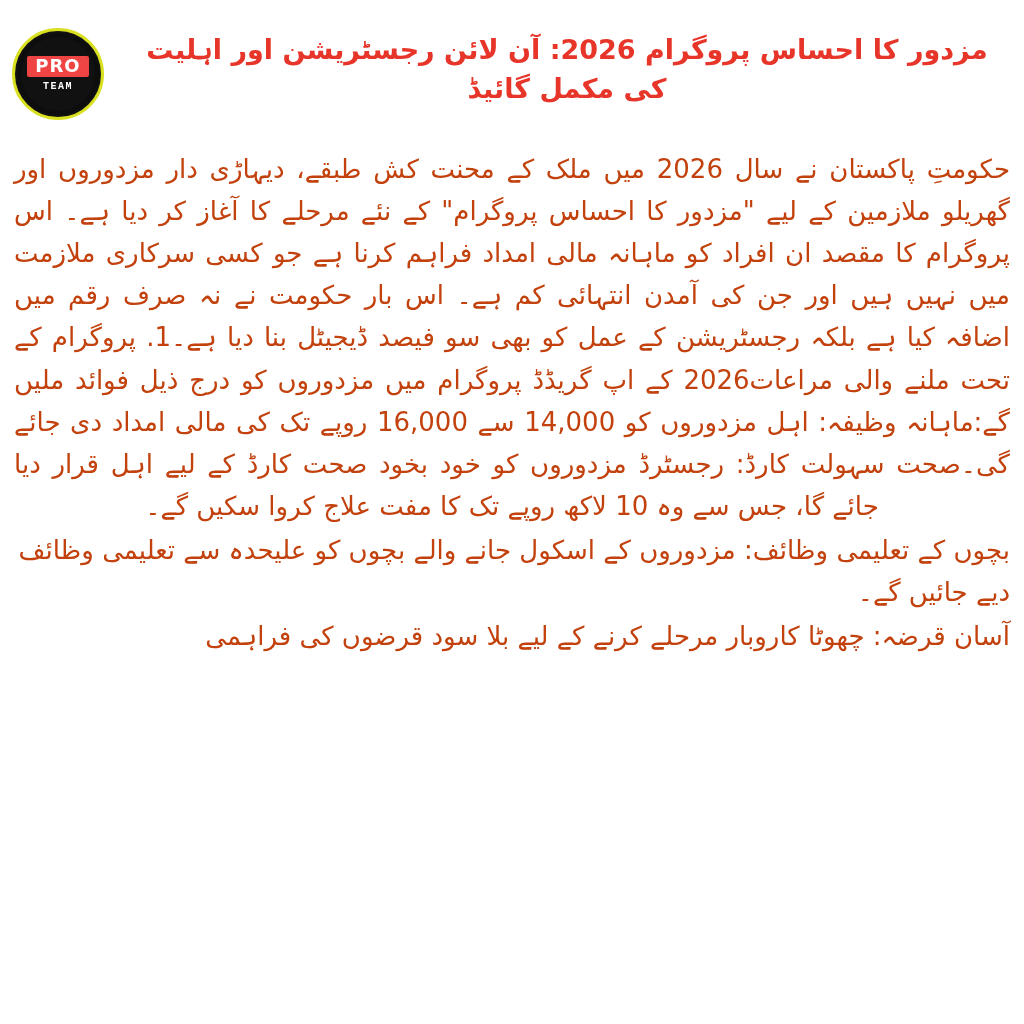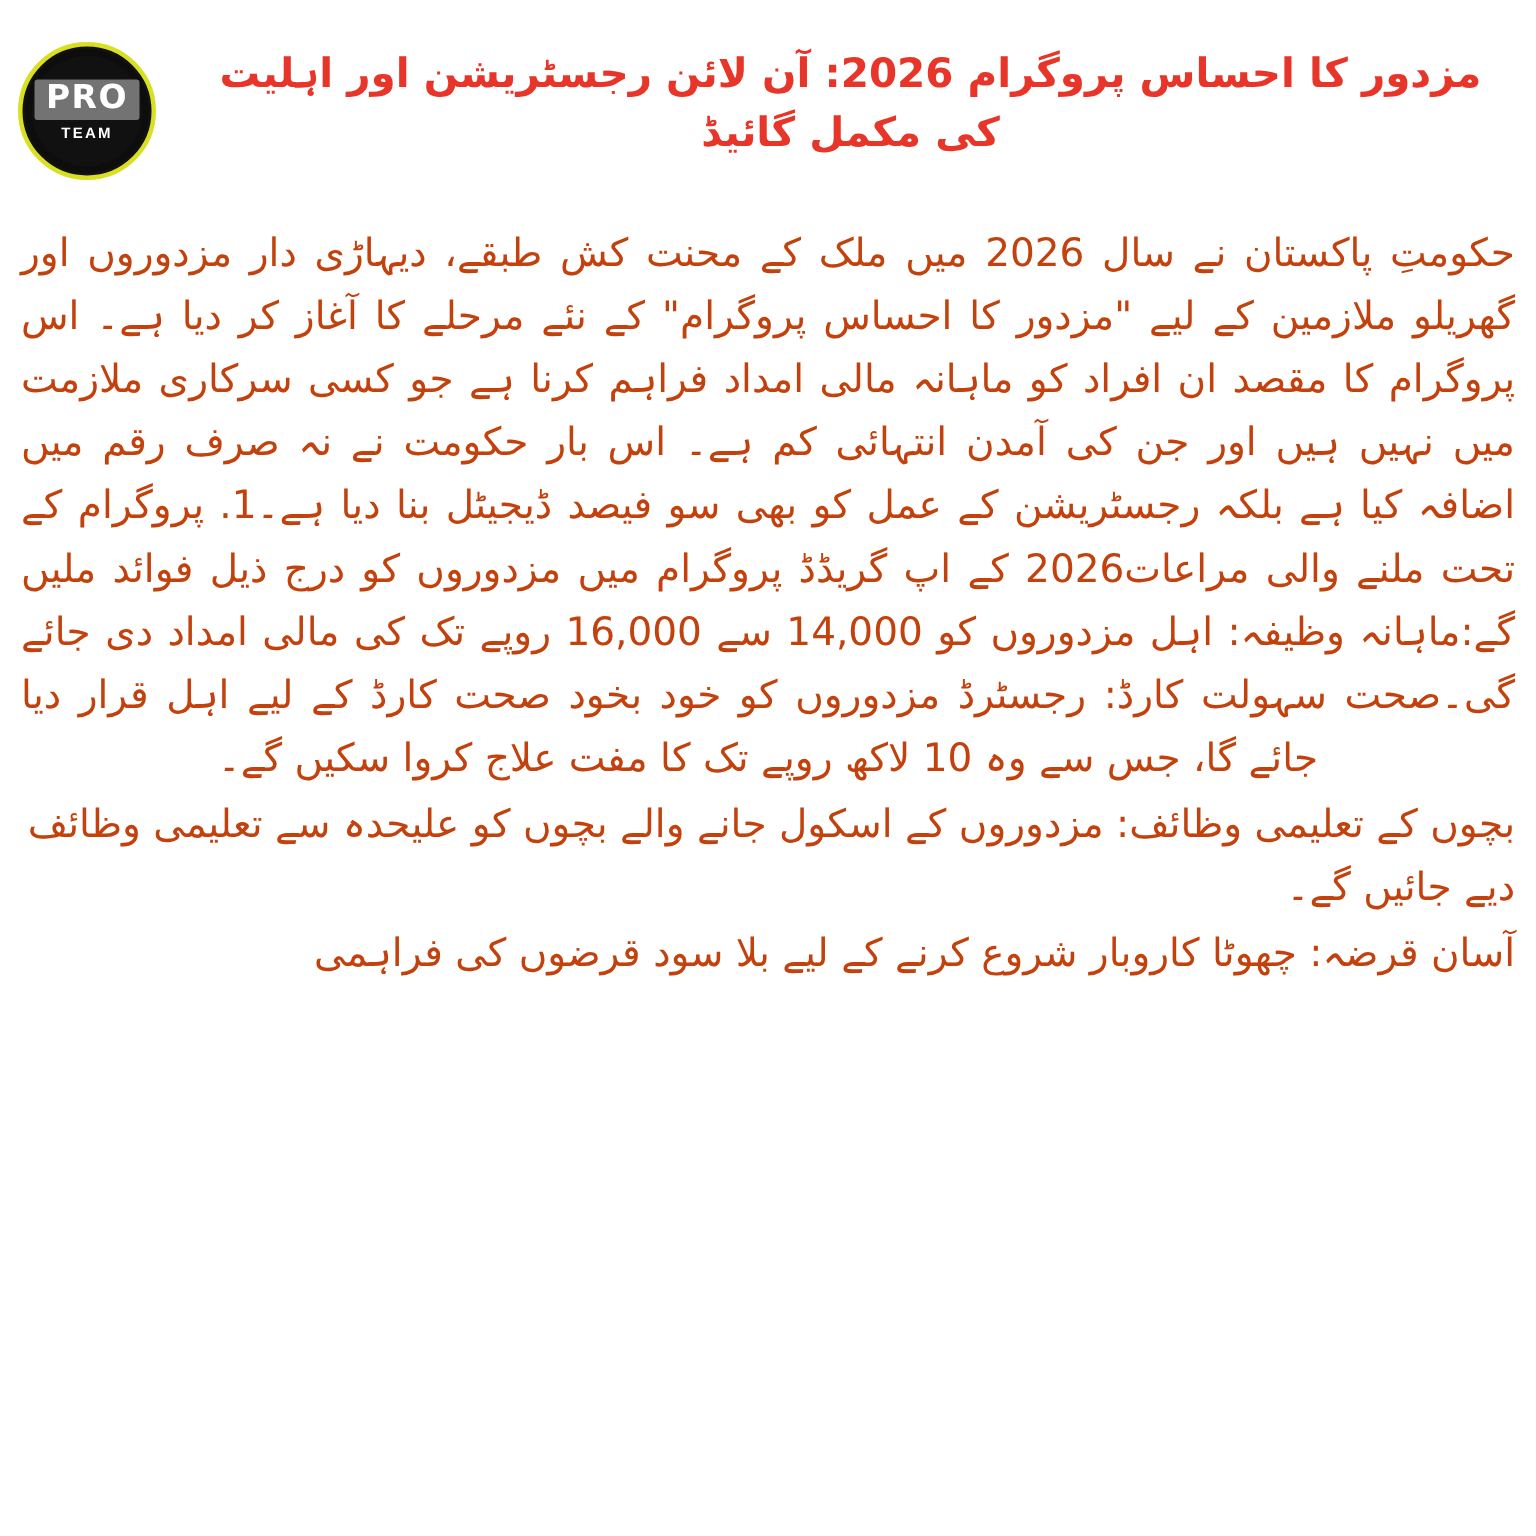--- a/index.html
+++ b/index.html
@@ -43,33 +43,33 @@
     height: 74px;
     border-radius: 50%;
     background: #111;
     display: flex;
     flex-direction: column;
     align-items: center;
     justify-content: center;
     position: relative;
   }
   .logo-pro {
-    background: #737373;
+    background: #ef4444;
     color: #ffffff;
     font-family: "DejaVu Sans", sans-serif;
     font-weight: bold;
-    font-size: 22px;
+    font-size: 18px;
     letter-spacing: 1px;
     padding: 1px 8px 2px 8px;
     border-radius: 2px;
     line-height: 1.05;
   }
   .logo-team {
     color: #ffffff;
-    font-family: Liberation Sans, sans-serif;
+    font-family: Liberation Mono, monospace;
     font-weight: bold;
     font-size: 10px;
     letter-spacing: 1.5px;
     margin-top: 4px;
   }
 
   
   .content {
     position: absolute;
     left: 104px;
@@ -127,16 +127,16 @@
     </div>
   </div>
 
   <div class="content">
     <h1 class="headline">مزدور کا احساس پروگرام 2026: آن لائن رجسٹریشن اور اہلیت کی مکمل گائیڈ</h1>
   </div>
 
   <div class="body-block">
     <p class="para p-justify">حکومتِ پاکستان نے سال 2026 میں ملک کے محنت کش طبقے، دیہاڑی دار مزدوروں اور گھریلو ملازمین کے لیے "مزدور کا احساس پروگرام" کے نئے مرحلے کا آغاز کر دیا ہے۔ اس پروگرام کا مقصد ان افراد کو ماہانہ مالی امداد فراہم کرنا ہے جو کسی سرکاری ملازمت میں نہیں ہیں اور جن کی آمدن انتہائی کم ہے۔ اس بار حکومت نے نہ صرف رقم میں اضافہ کیا ہے بلکہ رجسٹریشن کے عمل کو بھی سو فیصد ڈیجیٹل بنا دیا ہے۔1. پروگرام کے تحت ملنے والی مراعات2026 کے اپ گریڈڈ پروگرام میں مزدوروں کو درج ذیل فوائد ملیں گے:ماہانہ وظیفہ: اہل مزدوروں کو 14,000 سے 16,000 روپے تک کی مالی امداد دی جائے گی۔صحت سہولت کارڈ: رجسٹرڈ مزدوروں کو خود بخود صحت کارڈ کے لیے اہل قرار دیا جائے گا، جس سے وہ 10 لاکھ روپے تک کا مفت علاج کروا سکیں گے۔</p>
     <p class="para p-center">بچوں کے تعلیمی وظائف: مزدوروں کے اسکول جانے والے بچوں کو علیحدہ سے تعلیمی وظائف دیے جائیں گے۔</p>
-    <p class="para p-center">آسان قرضہ: چھوٹا کاروبار شروع کرنے کے لیے بلا سود قرضوں کی فراہمی</p>
+    <p class="para p-center">آسان قرضہ: چھوٹا کاروبار مرحلے کرنے کے لیے بلا سود قرضوں کی فراہمی</p>
   </div>
 
 </div>
 
 </body></html>

